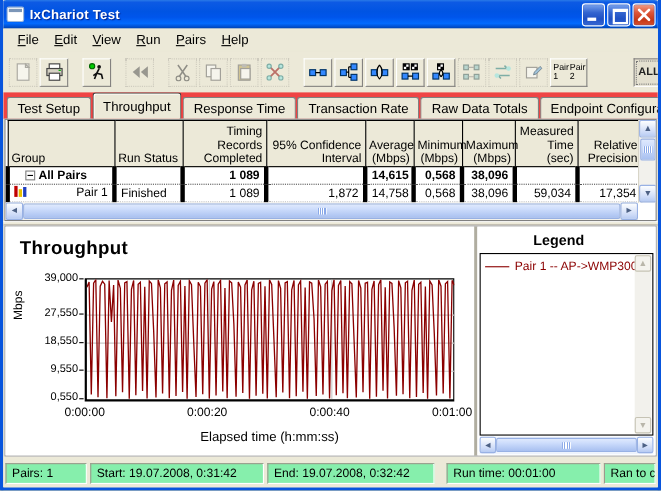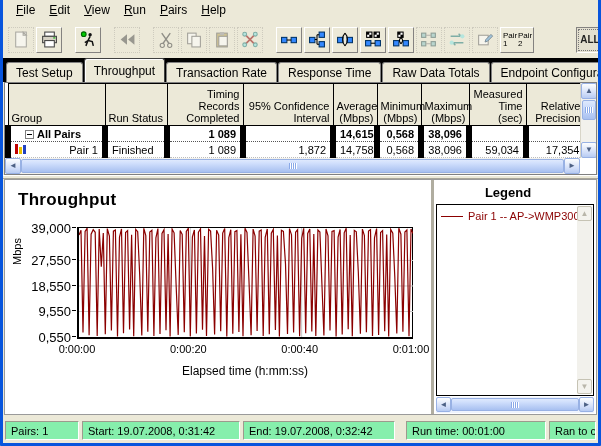--- a/index.html
+++ b/index.html
@@ -47,40 +47,40 @@
     width:26px; height:26px; flex:0 0 26px;
     background:#ECE9D8;
     border:1px solid; border-color:#fff #848280 #848280 #fff;
     display:flex; align-items:center; justify-content:center; cursor:pointer;
   }
   .tbtn.disabled { border:1px dotted #b8b4a4; background:transparent; opacity:.55; filter:grayscale(35%); cursor:default; }
   .tbtn.wide { width:34px; flex:0 0 34px; font-size:8px; line-height:8px; text-align:left; padding-left:2px; color:#000; }
   .tbtn.txt { width:28px; flex:0 0 28px; font-size:10px; font-weight:bold; color:#222; font-family:"Liberation Sans",sans-serif;margin-left:29px;}
   .tbtn.pressed { border-color:#848280 #fff #fff #848280; background:#e4e0d0; outline:1px dotted #777; outline-offset:-3px;}
   
-  .tabrow { height:24px; flex:0 0 24px; display:flex; align-items:flex-end; padding-left:3px; background:#000000; }
+  .tabrow { height:24px; flex:0 0 24px; display:flex; align-items:flex-end; padding-left:3px; background:#ef4444; }
   .tab {
     font-size:12px; padding:3px 9px 2px 9px; margin-right:1px;
     border:1px solid #808080; border-bottom:none; border-radius:3px 3px 0 0;
     background:#ECE9D8; color:#000; cursor:pointer; height:20px; white-space:nowrap;
   }
   .tab.active { height:24px; padding-top:5px; border-color:#404040; border-width:1px; position:relative; z-index:3;
     box-shadow:inset 1px 1px 0 #fff; }
   
   .table-frame {
     flex:0 0 93px; margin:0 1px; background:#fff; position:relative;
     border:1px solid #808080; display:flex; flex-direction:column; overflow:hidden;
   }
   .grid { width:578px; border-collapse:collapse; table-layout:fixed; font-size:11px; }
   .grid th {
     background:#ECE9D8; border:1px solid #000; font-weight:normal;
     padding:1px 3px; height:42px; vertical-align:bottom; line-height:12px;
   }
   .grid th.l { text-align:left; } .grid th.r { text-align:right; }
-  .grid td { padding:0 4px; height:16px; border-left:6px solid #000000; border-right:1px solid #9a9a9a; white-space:nowrap; overflow:hidden;}
+  .grid td { padding:0 4px; height:16px; border-left:4px solid #000000; border-right:1px solid #9a9a9a; white-space:nowrap; overflow:hidden;}
   .grid td.r { text-align:right; }
   tr.grouprow { font-weight:bold; }
   tr.grouprow td { border-top:1px dotted #555; border-bottom:1px dotted #555; }
   tr.pairrow td { border-bottom:1px dotted #bbb; }
   .expander { display:inline-block; width:9px; height:9px; border:1px solid #7d7d7d; background:#fff;
     position:relative; vertical-align:-1px; margin-right:3px; margin-left:10px; cursor:pointer;}
   .expander::after{ content:""; position:absolute; left:1px; right:1px; top:3px; height:1px; background:#000; }
   .pairicon { display:inline-flex; gap:1px; align-items:flex-end; height:10px; margin-right:2px; }
   .pairicon i { display:block; width:3px; } 
   .pairicon .b1{ height:10px; background:#c00000;} .pairicon .b2{ height:7px; background:#e8c000;} .pairicon .b3{ height:9px; background:#2040c0;}
@@ -102,21 +102,21 @@
   .hsplit { flex:0 0 4px; background:#ECE9D8; border-top:1px solid #fff; border-bottom:1px solid #a9a69a; cursor:row-resize;}
   
   .lower { flex:1; display:flex; margin:0 1px; background:#fff; position:relative; border:1px solid #9a9a9a; }
   .chartpane { width:426px; flex:0 0 426px; position:relative; background:#fff; }
   .vsplit { flex:0 0 3px; background:#b0ada0; cursor:col-resize; }
   .legendpane { flex:1; position:relative; background:#fff; }
   .chart-title { position:absolute; left:13px; top:10px; font-size:17px; font-weight:bold; color:#000; letter-spacing:.3px;}
   .plot { position:absolute; left:72px; top:47px; width:336px; height:112px;
     border:1px solid #000; border-left:2px solid #000; border-bottom:2px solid #000; }
   .plot svg { display:block; }
-  .ytick { position:absolute; width:58px; text-align:right; font-size:13px; color:#000; }
+  .ytick { position:absolute; width:58px; text-align:right; font-size:10px; color:#000; }
   .ytickmark { position:absolute; width:4px; height:1px; background:#000; }
   .xtick { position:absolute; width:56px; text-align:center; font-size:11px; color:#000; }
   .ylab { position:absolute; left:6px; top:85px; font-size:11px; transform:rotate(-90deg); transform-origin:left top; color:#000;}
   .xlab { position:absolute; left:72px; width:336px; text-align:center; font-size:12px; color:#000; }
   
   .legend-title { position:absolute; top:5px; left:0; right:14px; text-align:center; font-size:13px; font-weight:bold; }
   .legend-box { position:absolute; left:2px; right:2px; top:24px; bottom:18px; border:1px solid #000; }
   .legend-entry { display:flex; align-items:center; gap:5px; padding:5px 4px 0 4px; font-size:11px; white-space:nowrap; overflow:hidden;}
   .legend-swatch { width:22px; height:0; border-top:1px solid #8B0000; flex:0 0 22px; }
   .legend-vsb { position:absolute; top:1px; bottom:1px; right:1px; width:15px; background:#f2f1ec; }
@@ -130,20 +130,33 @@
   }
   .sp0{flex:0 0 74px;} .sp1{flex:0 0 158px;} .sp2{flex:0 0 152px; margin-right:8px;} .sp3{flex:0 0 140px;} .sp4{flex:1;}
   
   .ic { width:18px; height:17px; display:block; }
 </style>
 </head>
 <body>
 
 <div class="window">
 
+  <div class="titlebar">
+    <span class="app-icon"></span>
+    <span class="title">IxChariot Test</span>
+    <span class="tb-btns">
+      <span class="tb-btn min"></span>
+      <span class="tb-btn max"></span>
+      <span class="tb-btn close">
+        <svg width="13" height="13" viewBox="0 0 13 13">
+          <path d="M2 2 L11 11 M11 2 L2 11" stroke="#fff" stroke-width="2.4" stroke-linecap="round"></path>
+        </svg>
+      </span>
+    </span>
+  </div>
 
   <div class="menubar">
       <span class="menu-item">File</span>
       <span class="menu-item">Edit</span>
       <span class="menu-item">View</span>
       <span class="menu-item">Run</span>
       <span class="menu-item">Pairs</span>
       <span class="menu-item">Help</span>
     </div>
 
@@ -280,22 +293,22 @@
         <div>Pair 2</div>
       </button>
       <span class="tgap"></span>
       <button class="tbtn txt pressed">ALL</button>
       <button class="tbtn txt">TCP</button>
     </div>
 
   <div class="tabrow">
       <span class="tab">Test Setup</span>
       <span class="tab active">Throughput</span>
+      <span class="tab">Response Time</span>
       <span class="tab">Transaction Rate</span>
-      <span class="tab">Response Time</span>
       <span class="tab">Raw Data Totals</span>
       <span class="tab">Endpoint Configuration</span>
     </div>
 
   <div class="table-frame">
     <table class="grid">
       <thead>
           <tr>
             <th class="l" style="width: 97px;">Group</th>
             <th class="l" style="width: 62px;">Run Status</th>

